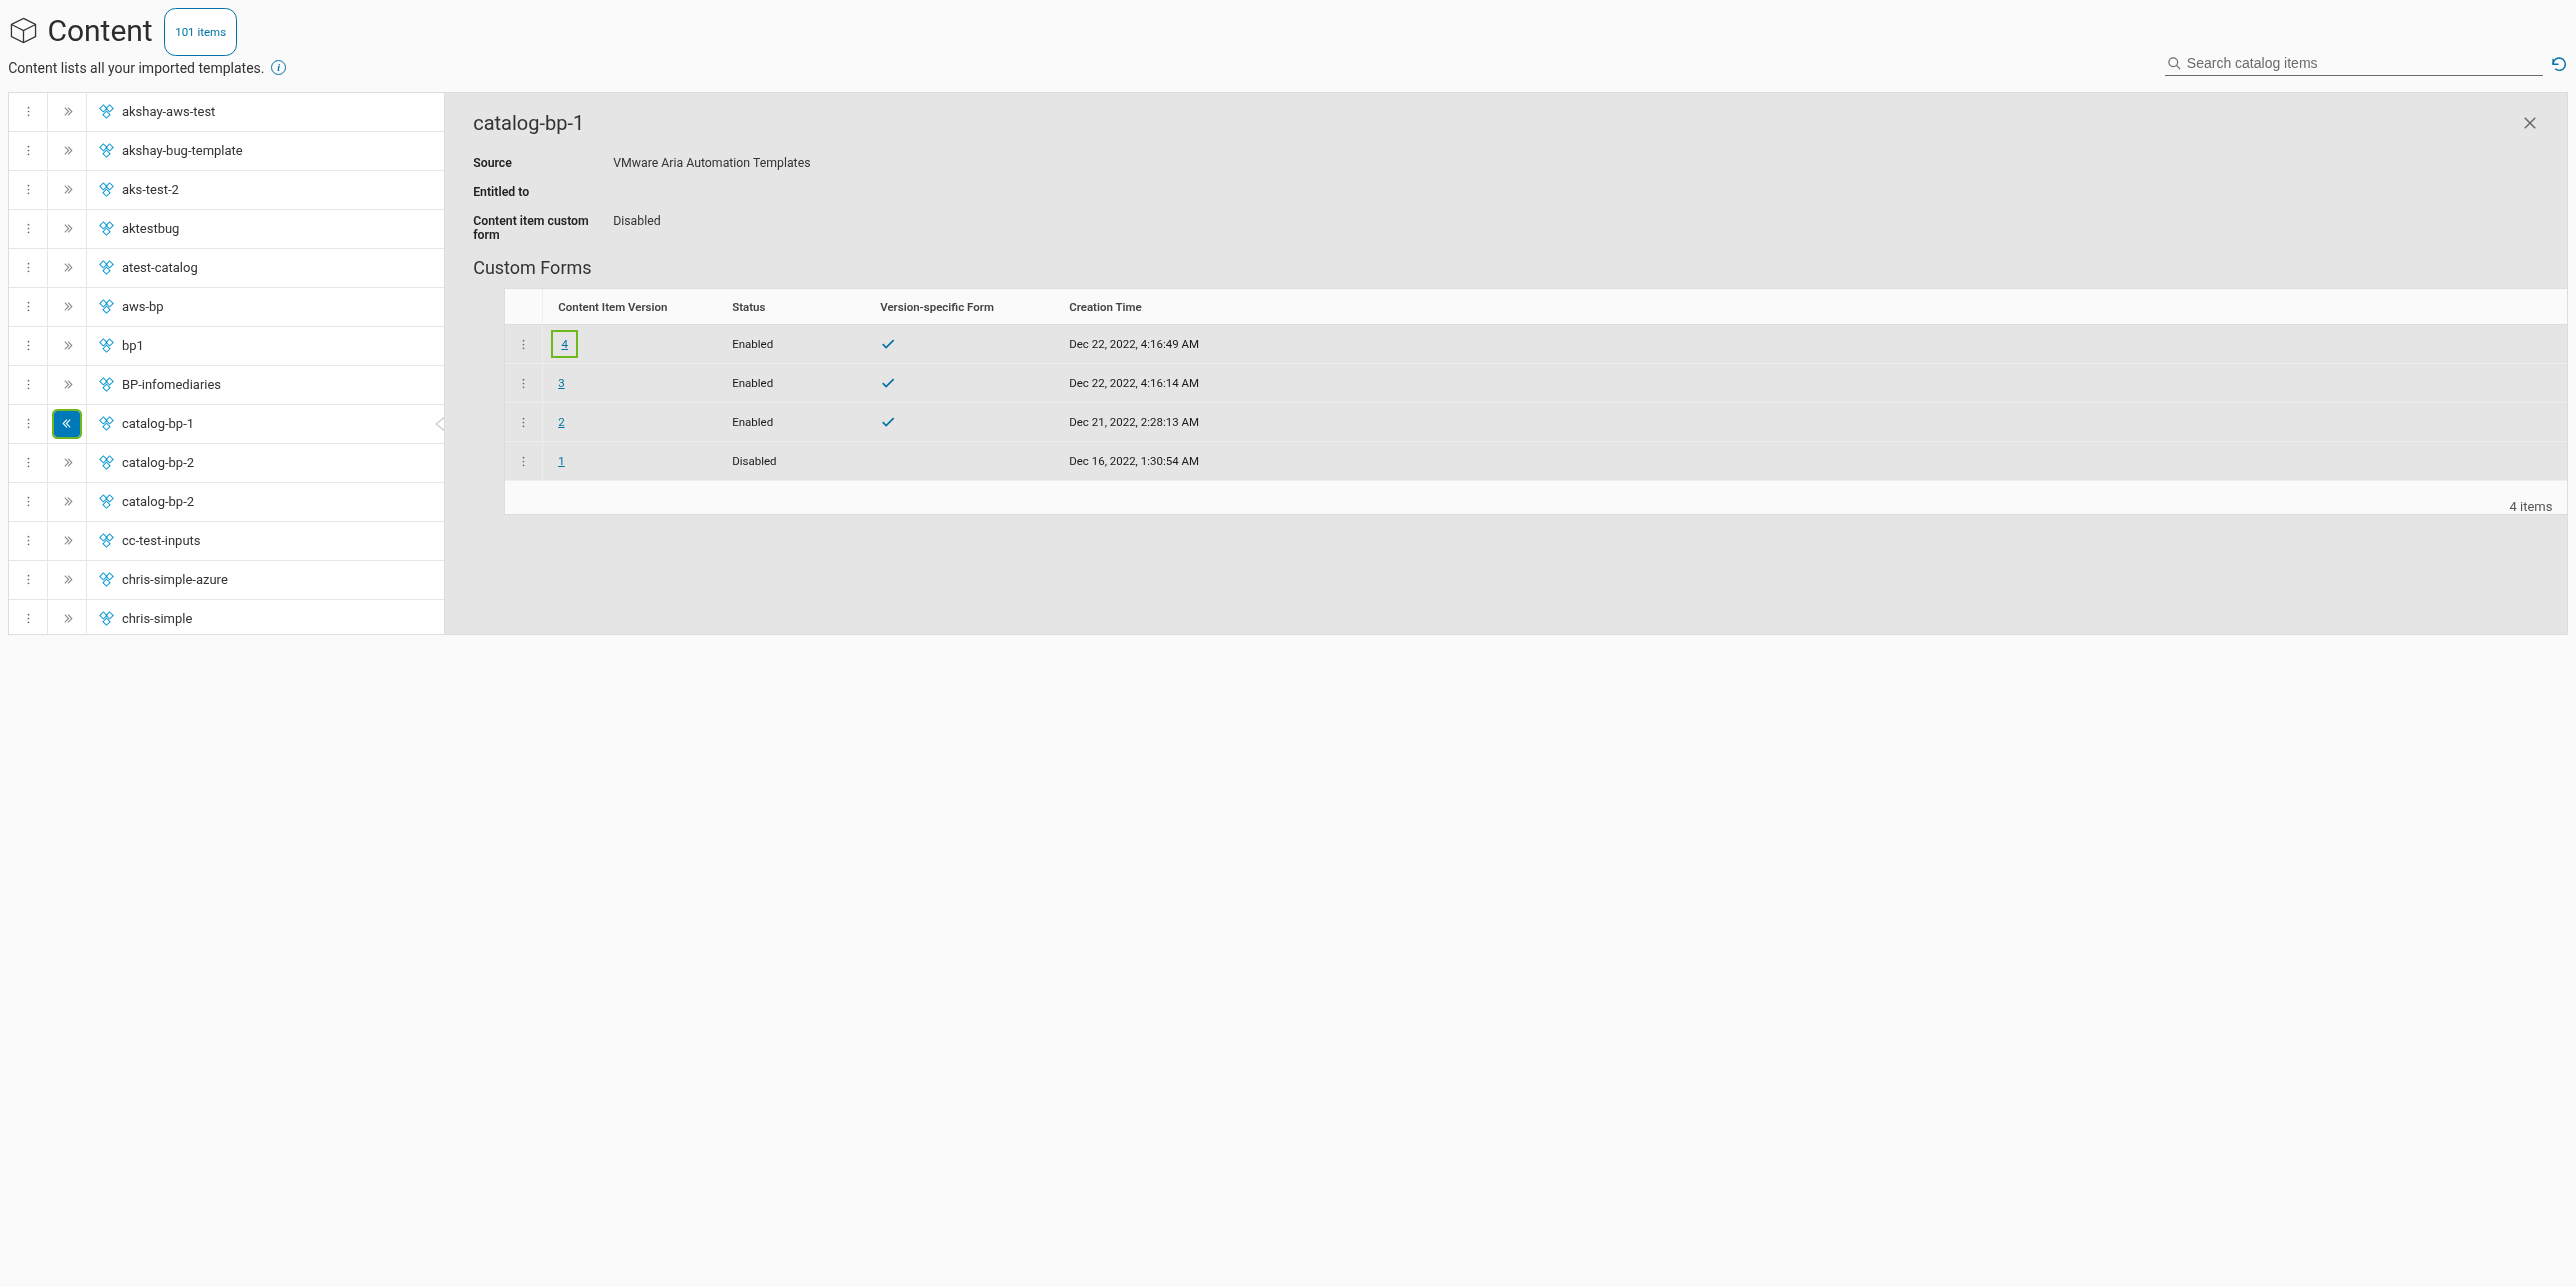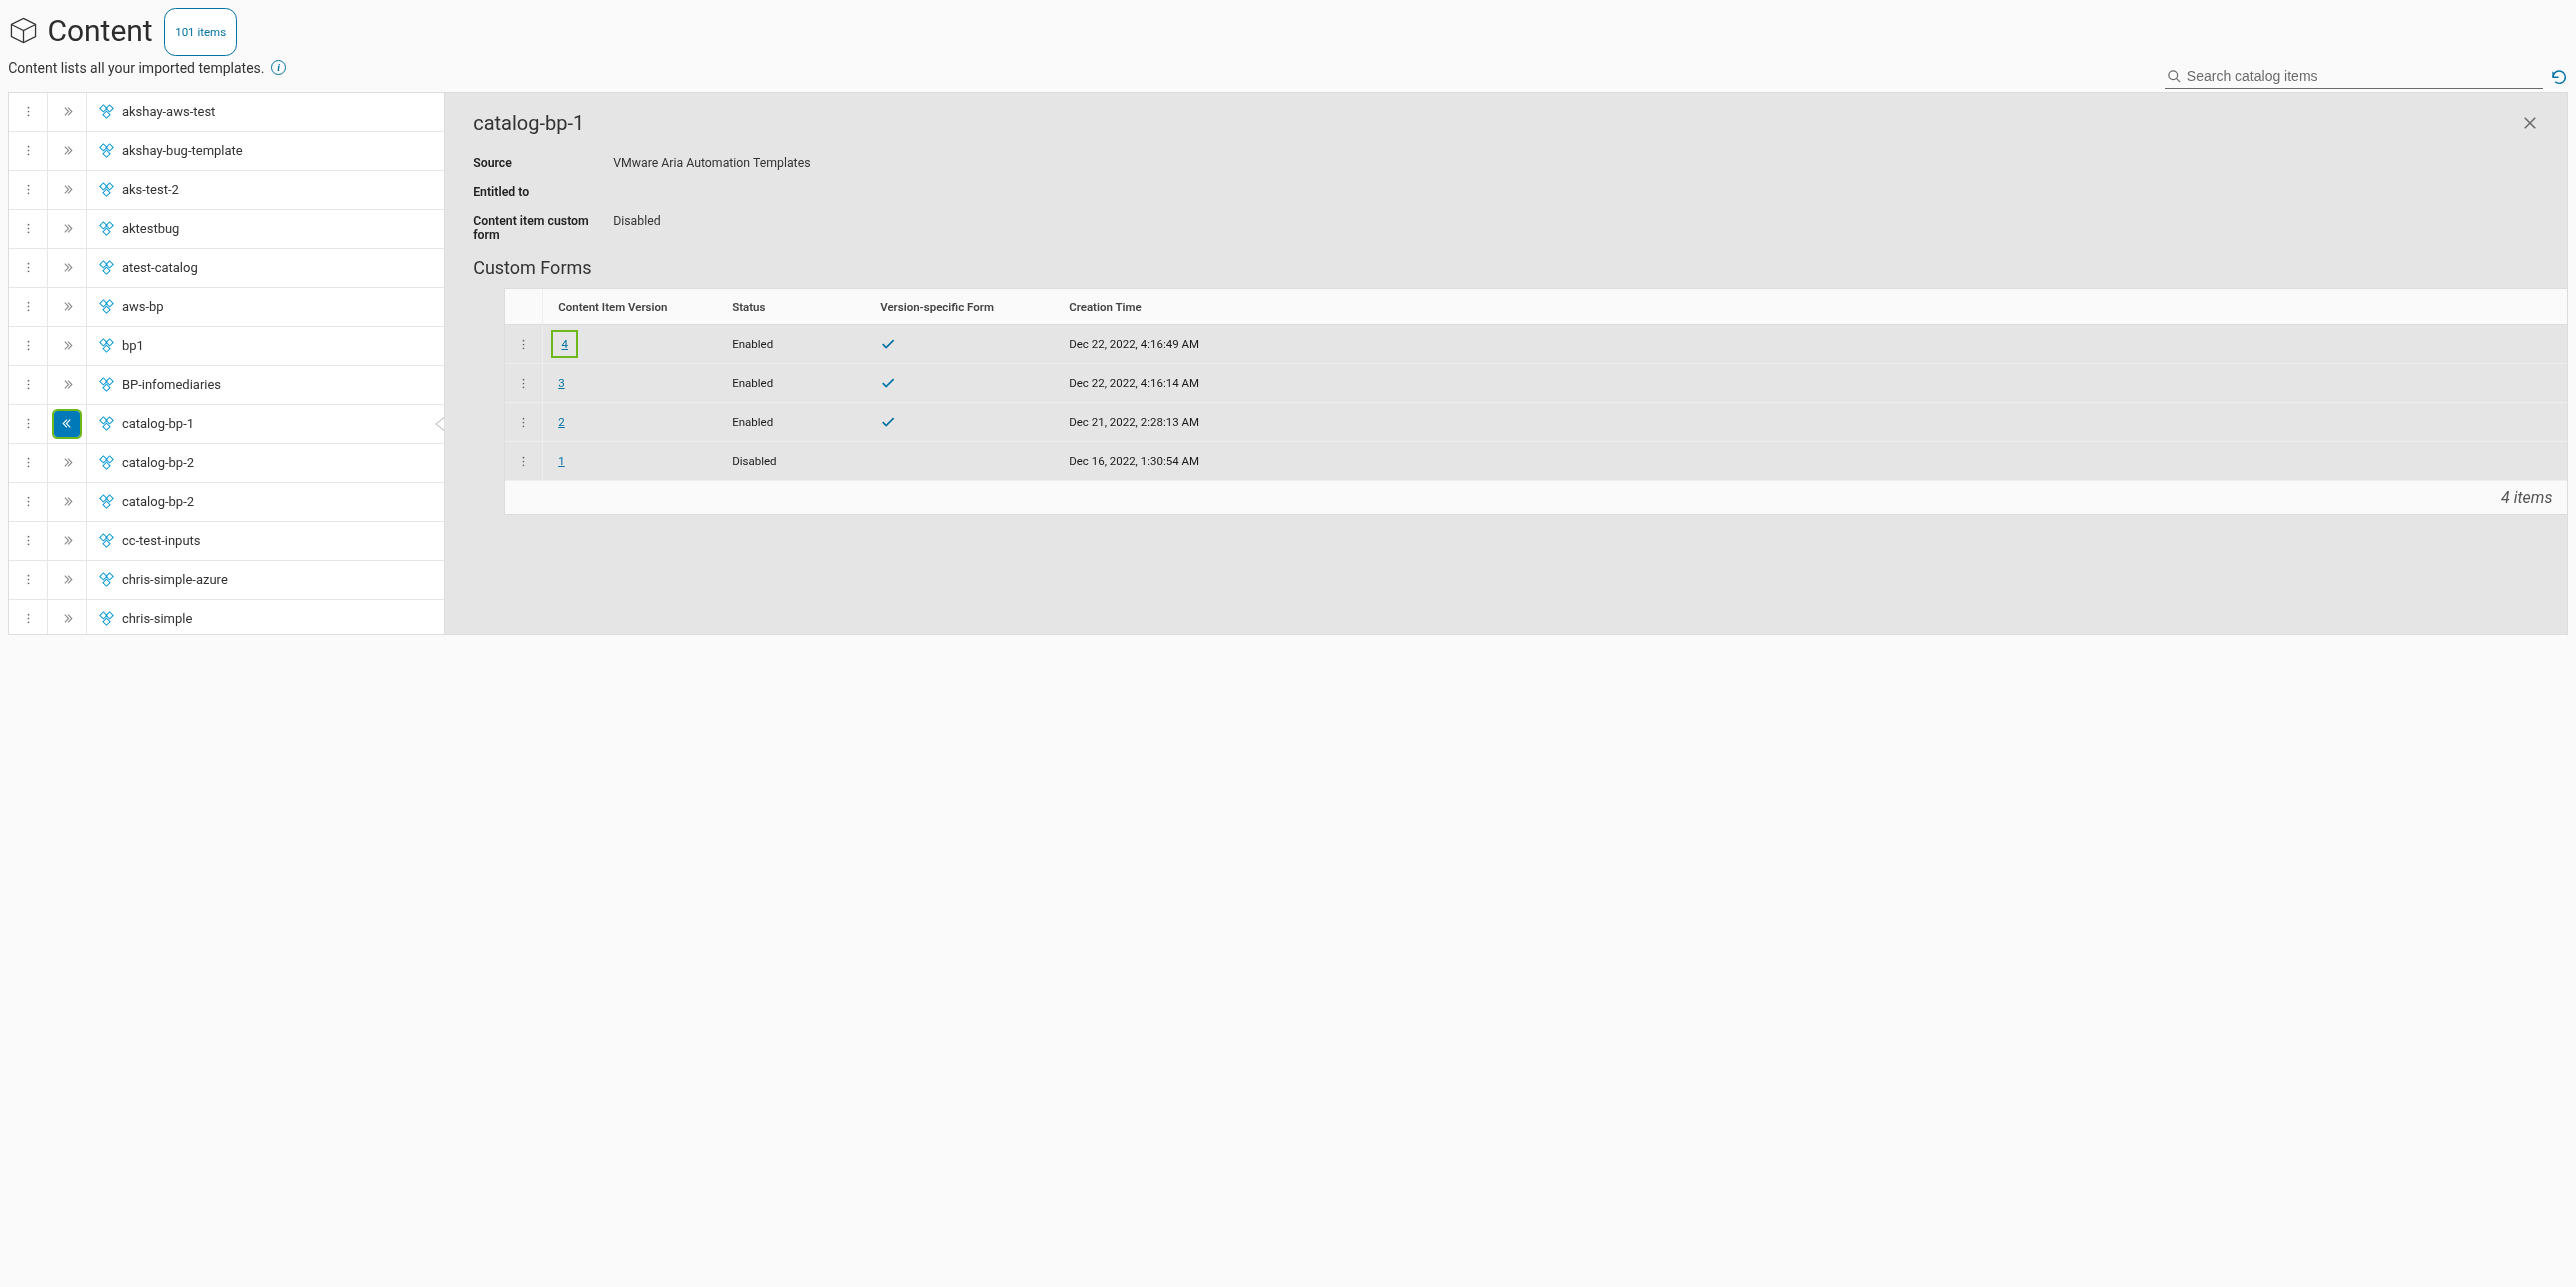--- a/index.html
+++ b/index.html
@@ -24,21 +24,21 @@
     font-weight:400;
     position:relative;
     top:1.6px;
   }
   .subtitle { font-size:14px; color:#333; margin-bottom:16.4px; display:flex; align-items:center; gap:6.6px;}
   .info-circle {
     display:inline-flex; width:15px;height:15px;border:1.2px solid #0072a3;border-radius:50%;
     align-items:center;justify-content:center;color:#0072a3;font-style:italic;font-family:Georgia,serif;
     font-size:10px;font-weight:bold;
   }
-  .top-right { position:absolute; top:65px; right:8.2px; display:flex; align-items:center; gap:8.2px;}
+  .top-right { position:absolute; top:52px; right:8.2px; display:flex; align-items:center; gap:8.2px;}
   .search-wrap { position:relative; width:378px; border-bottom:0.8px solid #6a6a6a; display:flex; align-items:center; gap:5px; padding:3.3px 1.6px;}
   .search-wrap input { border:none; outline:none; background:transparent; font-size:14px; width:100%; color:#333;}
   .search-wrap input::placeholder{color:#6a6a6a;}
   .refresh-btn{color:#0072a3;cursor:pointer;}
 
   
   .main { display:flex; border:0.8px solid #ddd; background:#e5e5e5; height:543px; }
   .list-pane { width:436px; border-right:0.8px solid #ddd; position:relative; overflow:hidden;}
   .list-scroll { height:100%; overflow-y:scroll; }
   .list-scroll::-webkit-scrollbar{width:13px;background:#f0f0f0;}
@@ -93,21 +93,21 @@
   .tbl-head{background:#fafafa;border-bottom:0.8px solid #ddd;height:36px;font-weight:600;color:#444;}
   .tbl-row{height:39px;border-bottom:0.8px solid #eee;}
   .col-menu{width:38px;display:flex;justify-content:center;border-right:0.8px solid #eee;height:100%;align-items:center;}
   .col-ver{width:189px;padding-left:15px;}
   .col-status{width:148px;}
   .col-form{width:189px;display:flex;align-items:center;}
   .col-time{flex:1;}
   .ver-link{color:#0072a3;text-decoration:underline;cursor:pointer;display:inline-block;}
   .ver-link.boxed{outline:2.5px solid #6fb81c;outline-offset:5px;padding:0 3.3px;}
   .check{color:#0072a3;}
-  .tbl-foot{height:33px;display:flex;justify-content:flex-end;align-items:center;padding:0 16.4px;background:#fafafa;font-size:16px;color:#555;font-style:italic;}
+  .tbl-foot{height:33px;display:flex;justify-content:flex-end;align-items:flex-end;padding:0 16.4px;background:#fafafa;font-size:13px;color:#555;}
 
   svg{display:block;}
 
 </style>
 </head>
 <body>
 
 <div class="app">
 
   <div class="page-header">

